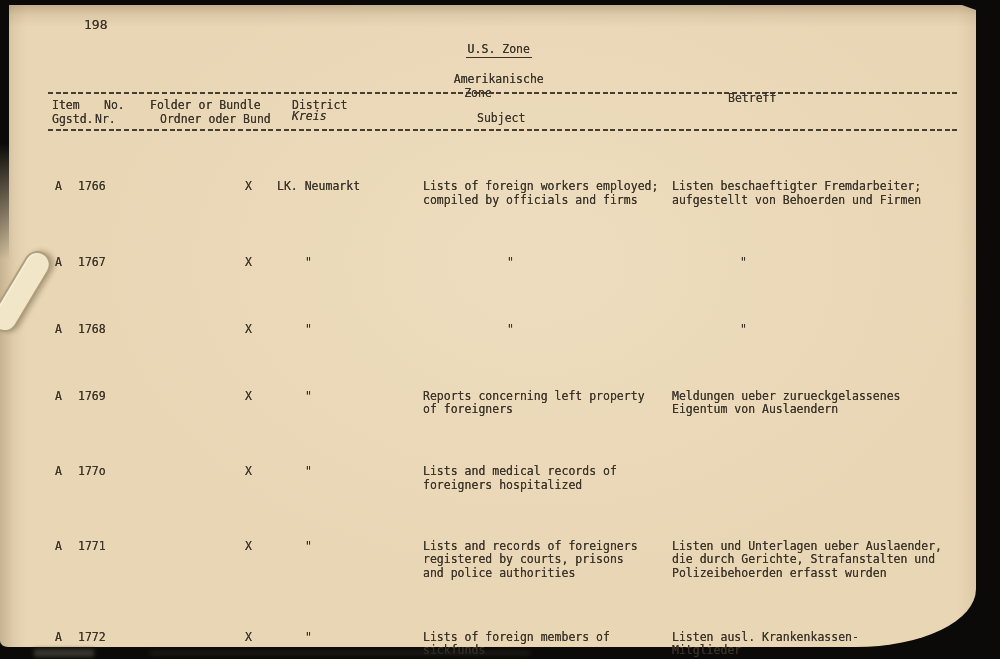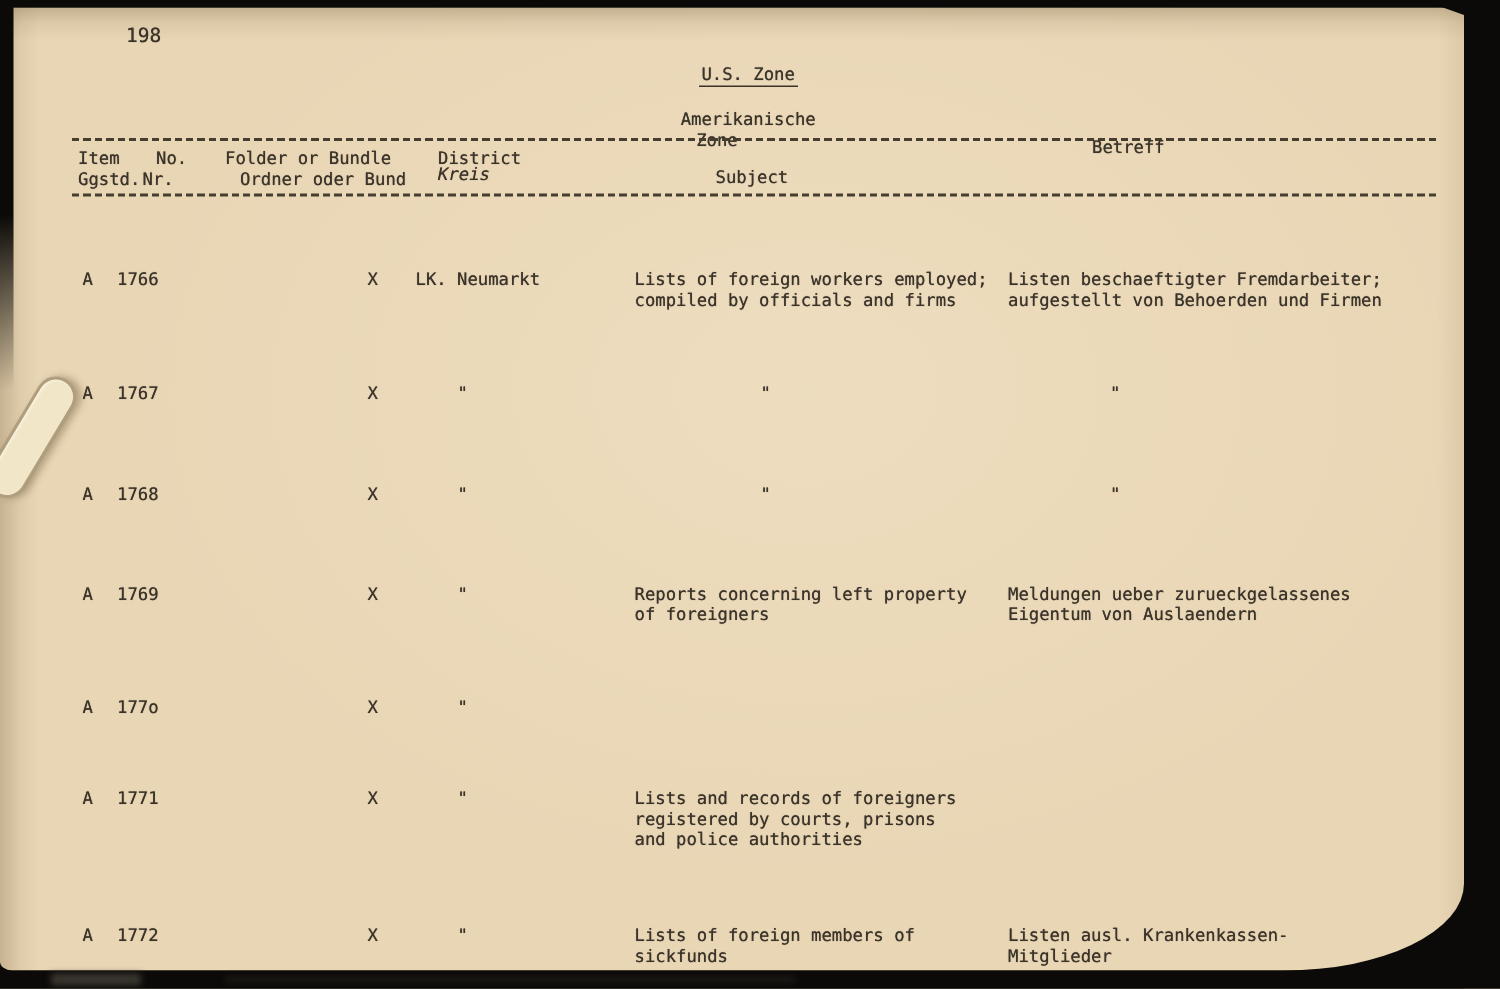--- a/index.html
+++ b/index.html
@@ -126,30 +126,35 @@
 of foreigners</span>
     <span class="cell c-betreff">Meldungen ueber zurueckgelassenes
 Eigentum von Auslaendern</span>
   </div>
 
   <div class="row">
     <span class="cell c-item">A</span>
     <span class="cell c-no">177o</span>
     <span class="cell c-folder">X</span>
     <span class="cell c-district ditto">"</span>
+    <span class="cell c-subject">Lists and medical records of
+foreigners hospitalized</span>
   </div>
 
   <div class="row">
     <span class="cell c-item">A</span>
     <span class="cell c-no">1771</span>
     <span class="cell c-folder">X</span>
     <span class="cell c-district ditto">"</span>
     <span class="cell c-subject">Lists and records of foreigners
 registered by courts, prisons
 and police authorities</span>
+    <span class="cell c-betreff">Listen und Unterlagen ueber Auslaender,
+die durch Gerichte, Strafanstalten und
+Polizeibehoerden erfasst wurden</span>
   </div>
 
   <div class="row">
     <span class="cell c-item">A</span>
     <span class="cell c-no">1772</span>
     <span class="cell c-folder">X</span>
     <span class="cell c-district ditto">"</span>
     <span class="cell c-subject">Lists of foreign members of
 sickfunds</span>
     <span class="cell c-betreff">Listen ausl. Krankenkassen-

